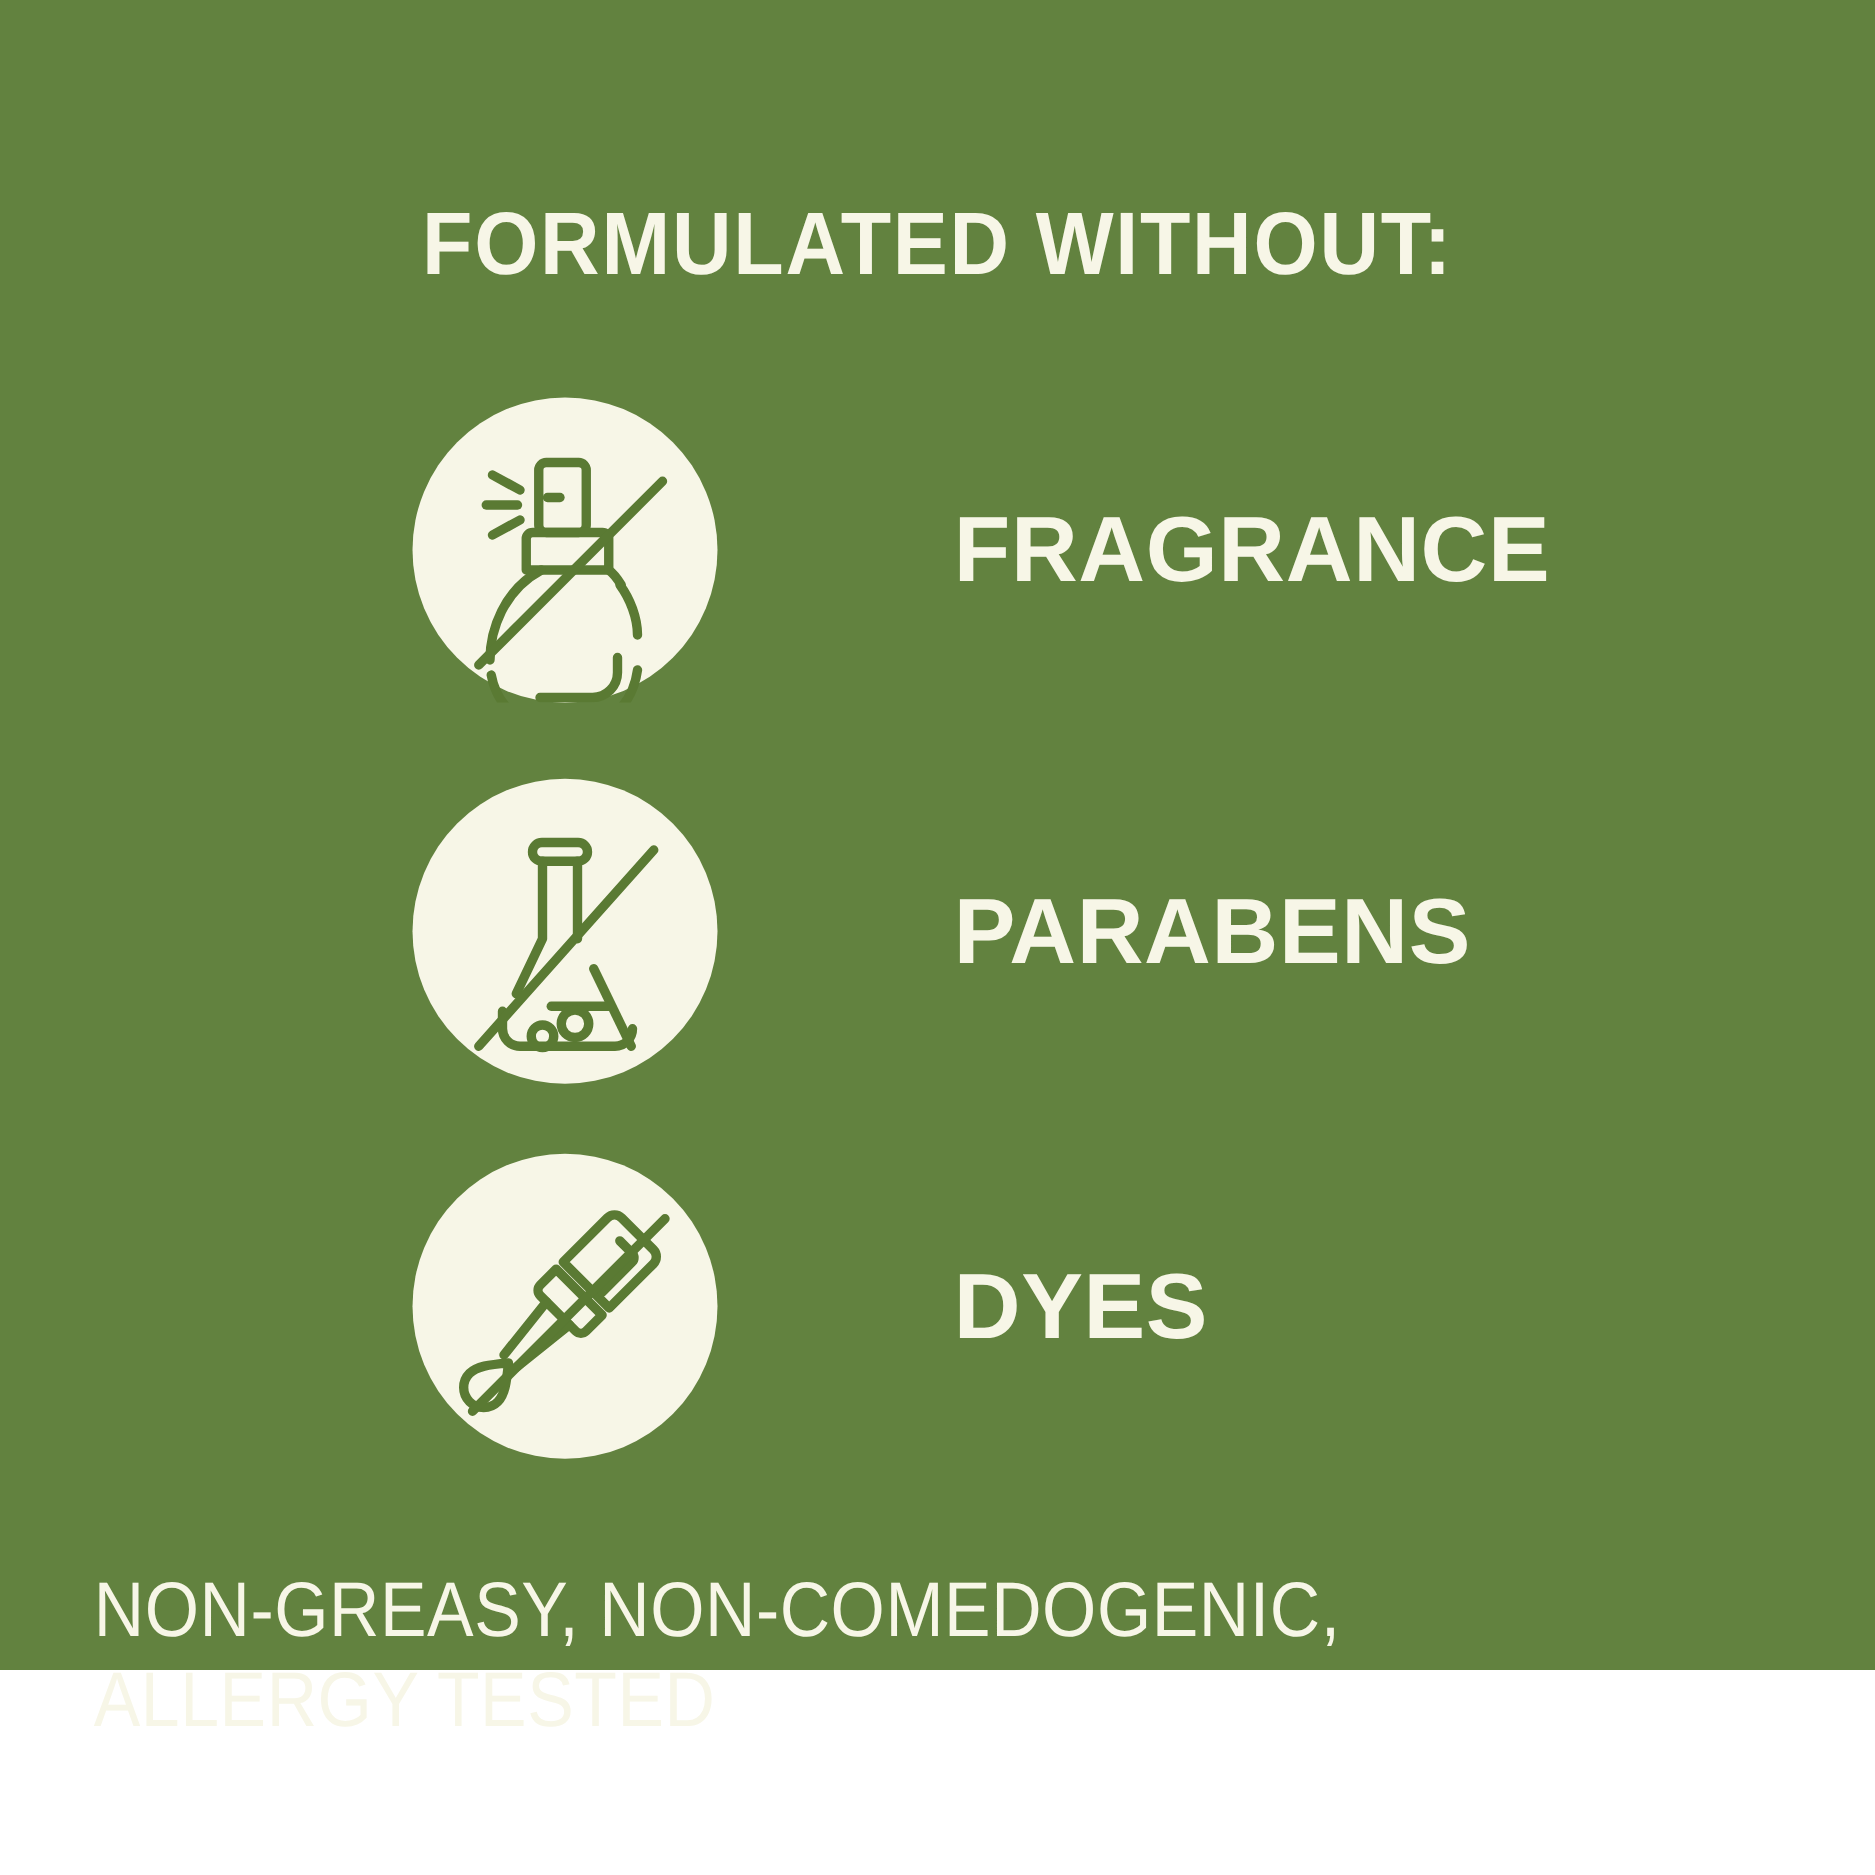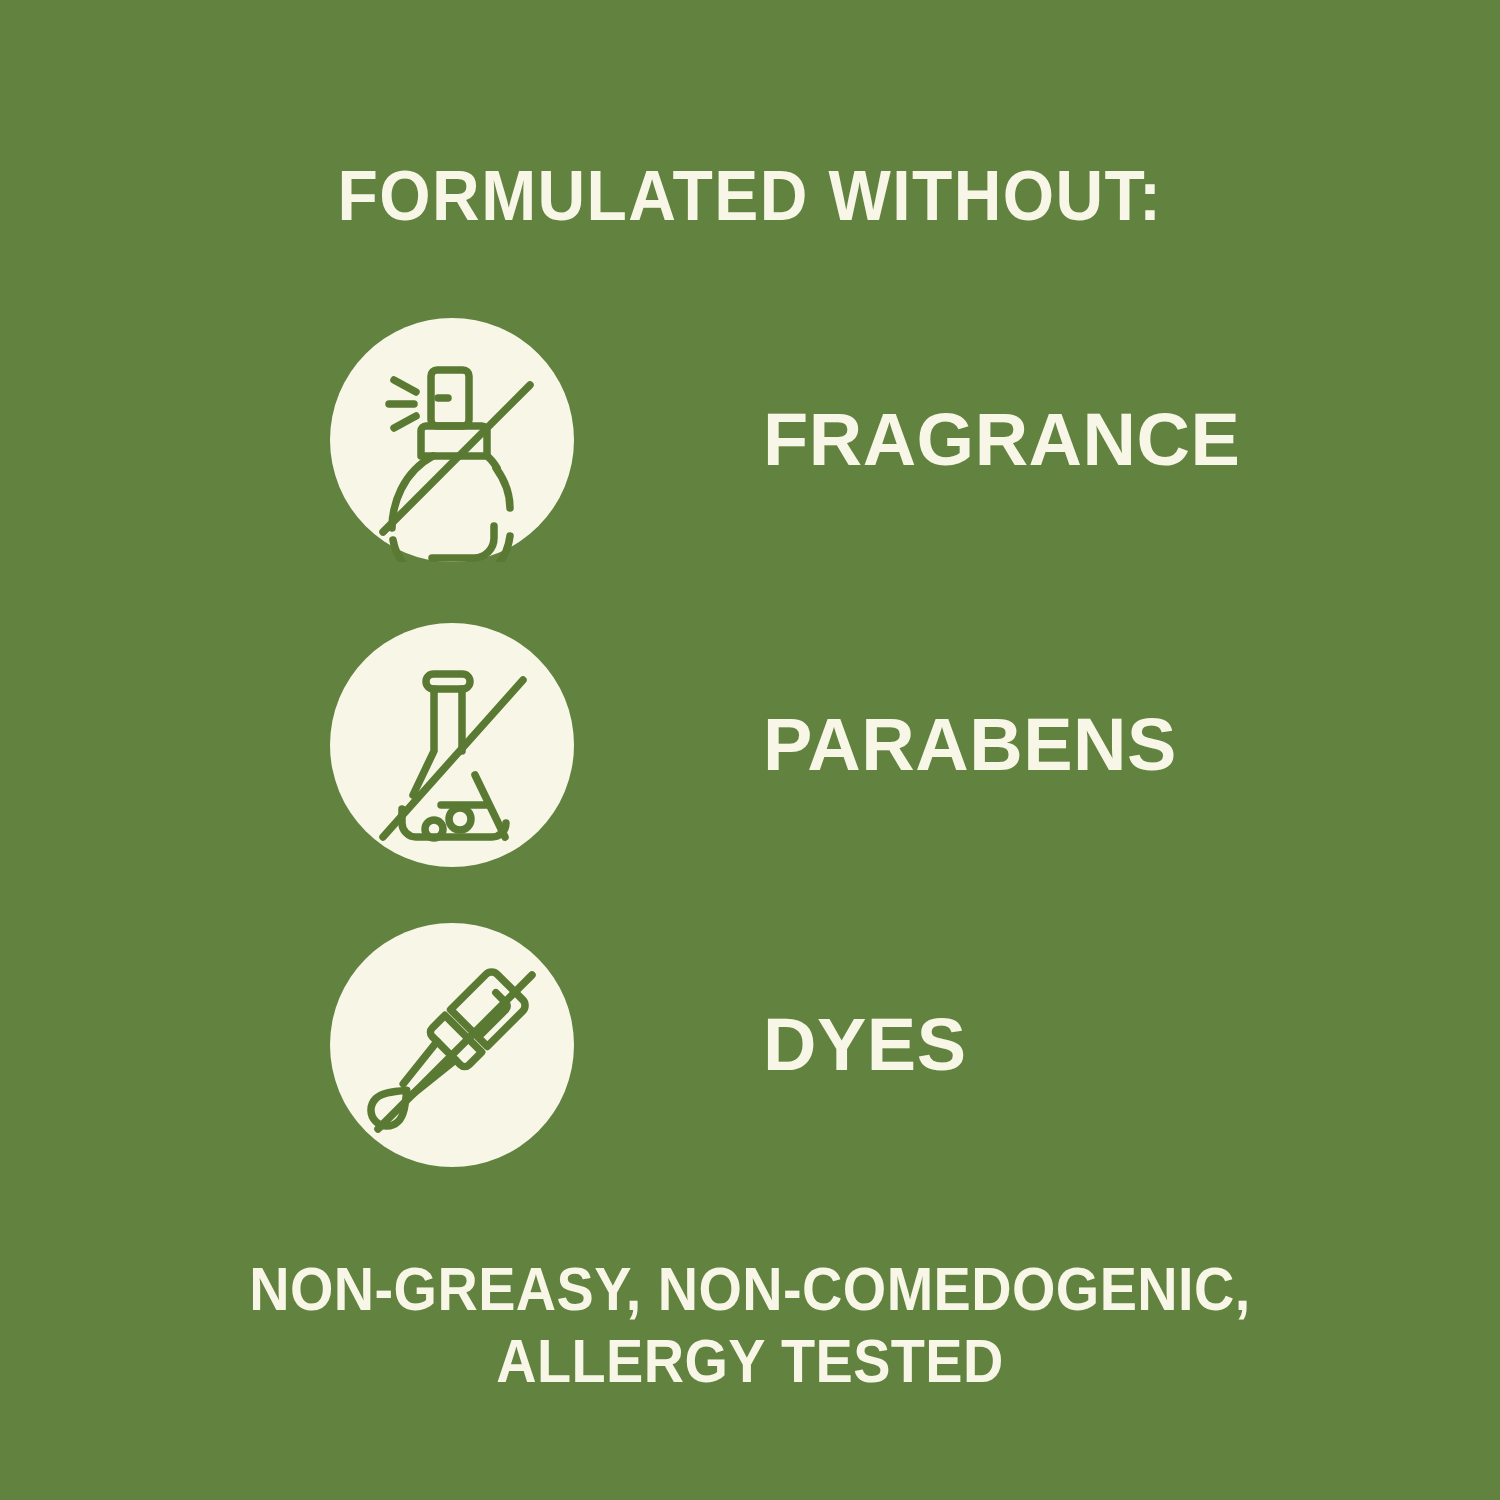--- a/index.html
+++ b/index.html
@@ -9,21 +9,21 @@
   body {
     width: 1500px;
     height: 1500px;
     overflow: hidden;
     font-family: "Liberation Sans", sans-serif;
   }
 
   #poster {
     position: relative;
     width: 1500px;
-    height: 1500px;
+    height: 1336px;
     background: #62823F;
     box-sizing: border-box;
   }
 
   
   .title {
     position: absolute;
     top: 160px;
     left: 0;
     width: 1500px;
@@ -81,24 +81,24 @@
     line-height: 1;
     white-space: nowrap;
   }
 
   
   .tagline {
     position: absolute;
     left: 0;
     top: 1253px;
     width: 1500px;
-    text-align: center;
+    text-align: left;
     color: #F7F6E7;
     font-family: "Liberation Sans", sans-serif;
-    font-weight: bold;
+    font-weight: normal;
     font-size: 62px;
     line-height: 72px;
     letter-spacing: 0.5px;
   }
   .tagline .tl-line {
     display: block;
     transform: scaleX(0.90);
     white-space: nowrap;
   }
 </style>

